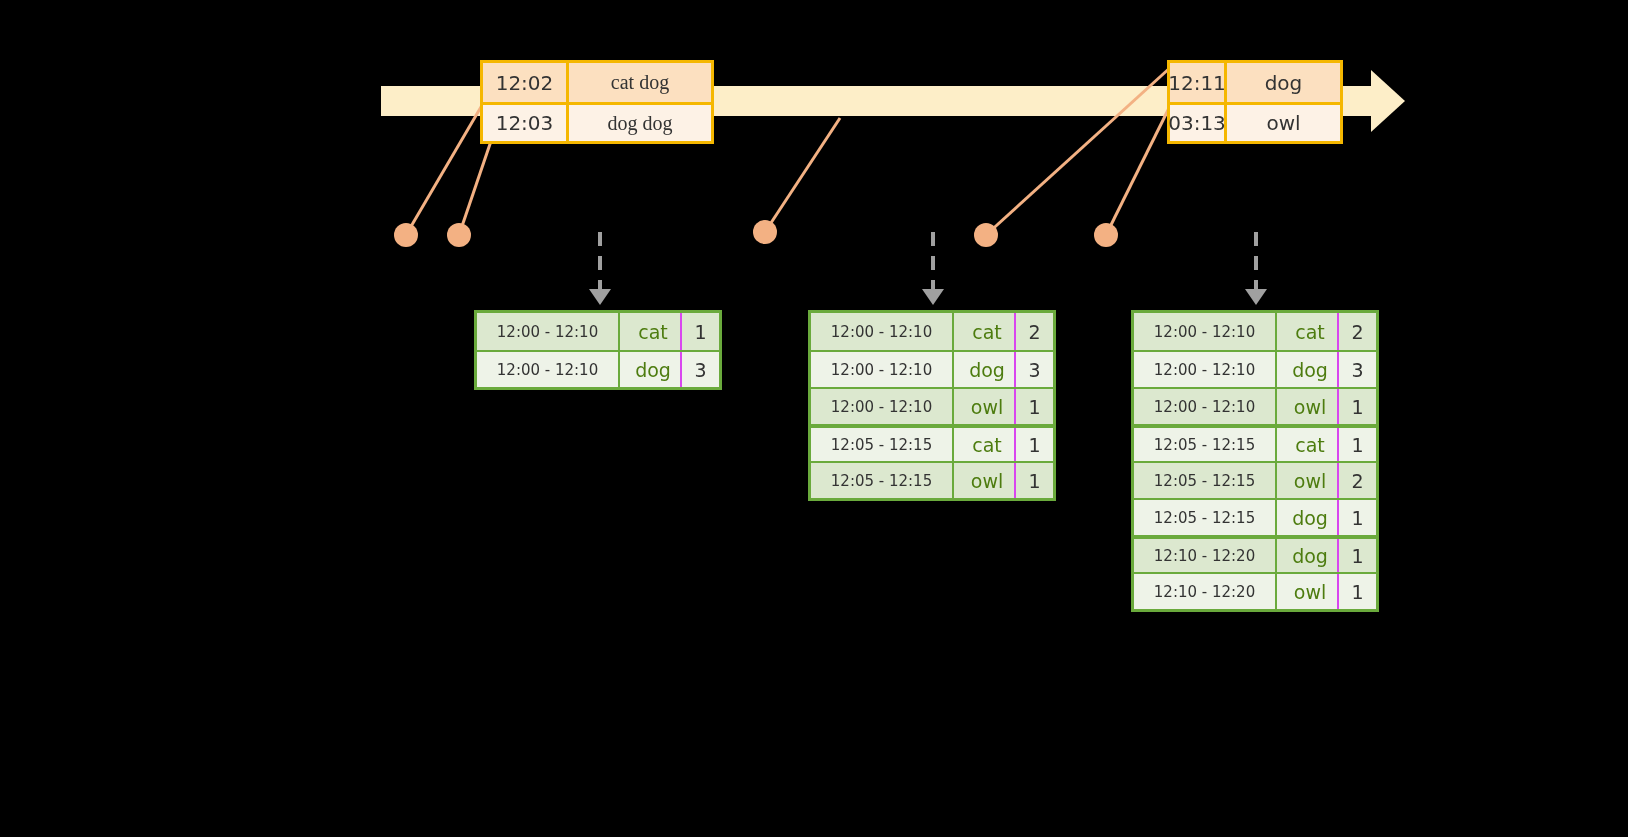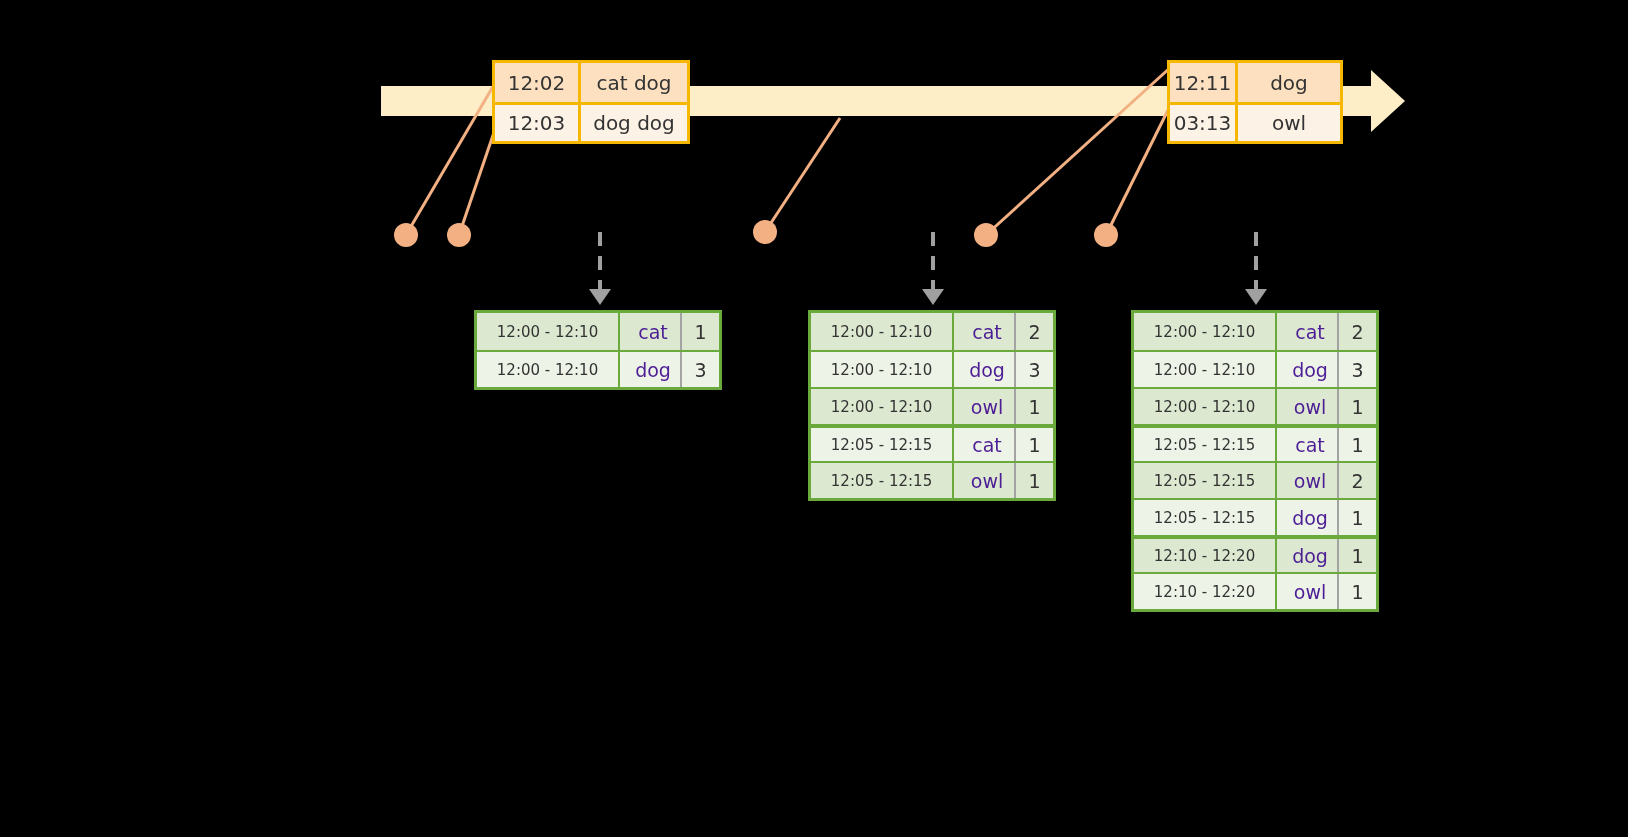--- a/index.html
+++ b/index.html
@@ -63,26 +63,26 @@
     align-items: center;
     justify-content: center;
     font-size: 20px;
     color: #333333;
     box-sizing: border-box;
     padding: 0 12px;
     white-space: nowrap;
   }
 
   
-  #event-box-1 { left: 492px; top: 60px; width: 198px; }
-  #event-box-1 .event-payload { width: 106px; }
+  #event-box-1 { left: 480px; top: 60px; width: 234px; }
+  #event-box-1 .event-payload { width: 106px; font-family: Liberation Serif, serif; }
   #event-box-2 { left: 836px; top: 79px; width: 194px; }
   #event-box-2 .event-payload { width: 102px; }
   #event-box-3 { left: 1167px; top: 60px; width: 176px; }
-  #event-box-3 .event-time { width: 68px; }
+  #event-box-3 .event-time { width: 57px; }
   #event-box-3 .event-payload { width: 94px; }
 
   
   .result-table {
     position: absolute;
     border: 3px solid #6aaa3c;
     box-sizing: border-box;
     background: #e9f0e2;
   }
   .res-row {
@@ -102,22 +102,22 @@
     color: #333333;
     border-right: 2px solid #6aaa3c;
     box-sizing: border-box;
     white-space: nowrap;
   }
   .res-key {
     display: flex;
     align-items: center;
     justify-content: center;
     font-size: 19px;
-    color: #4c1d95;
-    border-right: 2px solid #a3a3a3;
+    color: #4d7c0f;
+    border-right: 2px solid #d946ef;
     box-sizing: border-box;
     padding-left: 6px;
   }
   .res-count {
     display: flex;
     align-items: center;
     justify-content: center;
     font-size: 19px;
     color: #333333;
     box-sizing: border-box;

